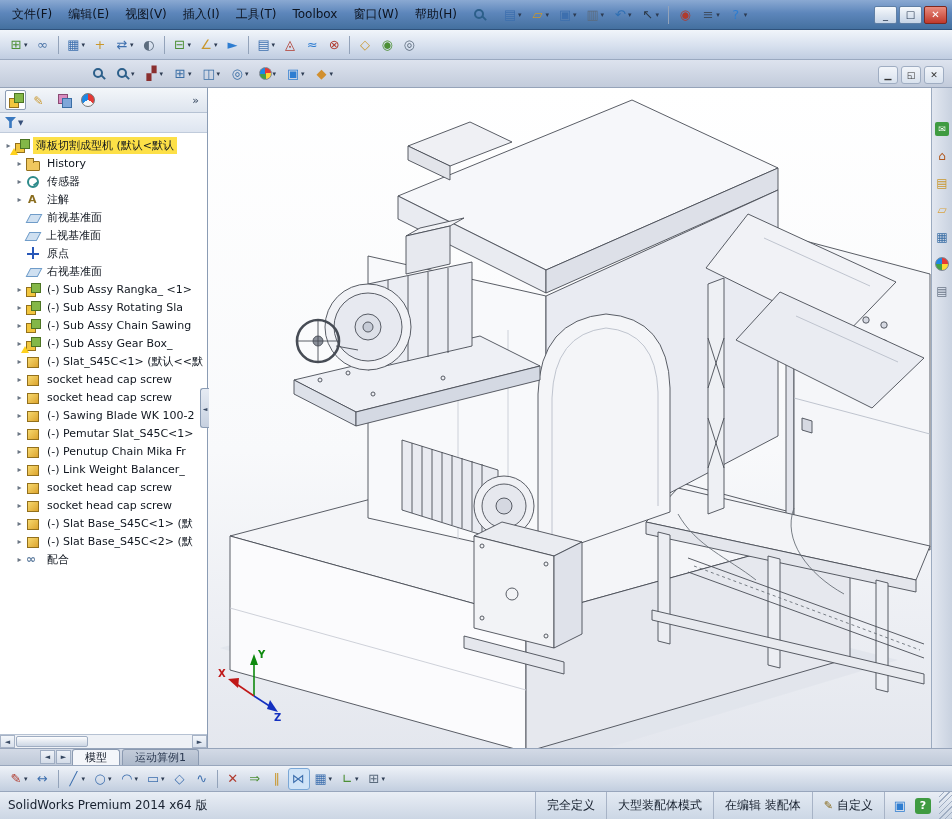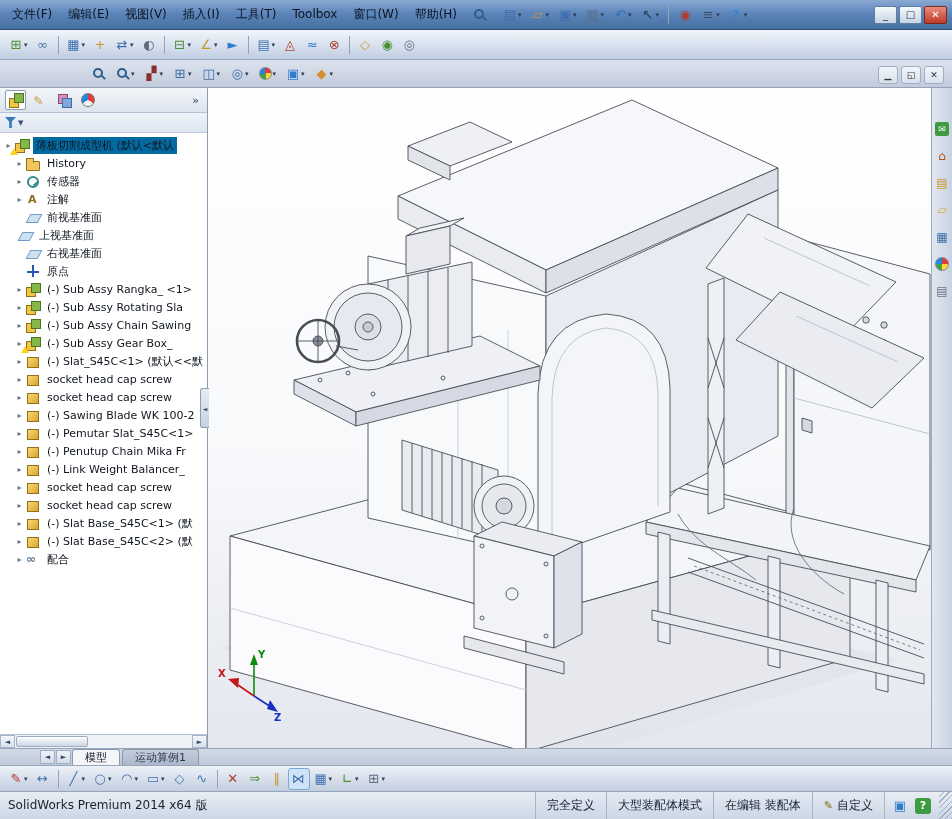--- a/index.html
+++ b/index.html
@@ -77,21 +77,21 @@
   .ti-origin::before { content:""; position:absolute; left:7px; top:1px; width:2px; height:12px; background:#2857b8; }
   .ti-origin::after  { content:""; position:absolute; left:2px; top:7px; width:12px; height:2px; background:#2857b8; }
   .ti-hist::before { content:""; position:absolute; left:1px; top:5px; width:12px; height:8px; background:#f0c75e; border:1px solid #93701c; border-radius:1px; }
   .ti-hist::after  { content:""; position:absolute; left:1px; top:2px; width:6px; height:4px; background:#f0c75e; border:1px solid #93701c; border-bottom:none; }
   .ti-sensor::before { content:""; position:absolute; left:2px; top:2px; width:8px; height:8px; border:2px solid #2e8b8b; border-radius:50%; }
   .ti-sensor::after { content:""; position:absolute; left:8px; top:9px; width:5px; height:2px; background:#2e8b8b; transform:rotate(-40deg); }
   .ti-ann::before { content:"A"; position:absolute; left:3px; top:1px; font-size:11px; font-weight:bold; color:#8a6d1f; }
   .ti-mates::before { content:"∞"; position:absolute; left:1px; top:0; font-size:12px; font-weight:bold; color:#5b7a9d; }
   .wbadge { position:absolute; left:-4px; bottom:-2px; width:0; height:0; border-left:4px solid transparent; border-right:4px solid transparent; border-bottom:7px solid #ffd21e; }
   .lbl { padding:1px 3px; }
-  .tree-row.sel .lbl { background:#0369a1;text-align:right; }
+  .tree-row.sel .lbl { background:#fde047;text-align:right; }
 
   
   .hscroll { height:14px; display:flex; align-items:stretch; background:#e3e8f0; border-top:1px solid #b6c2d3; flex:none; }
   .hs-btn { width:15px; text-align:center; font-size:7px; line-height:12px; color:#3b4c66; background:linear-gradient(#f4f7fb,#d8e0ec); border:1px solid #a7b3c6; }
   .hs-track { flex:1; position:relative; background:#eef1f6; }
   .hs-thumb { position:absolute; left:1px; top:1px; bottom:1px; width:72px; background:linear-gradient(#fdfdfe,#ccd6e4); border:1px solid #9fadc2; border-radius:2px; }
   .panel-handle { position:absolute; left:200px; top:300px; width:9px; height:40px; background:linear-gradient(#e6ebf3,#c7d1e0); border:1px solid #8b9cb4; border-right:none; border-radius:3px 0 0 3px; display:flex; align-items:center; justify-content:center; font-size:6px; color:#3b4c66; z-index:6; }
 
   
   .viewport { flex:1; position:relative; overflow:hidden; background:linear-gradient(180deg,#ffffff 0%,#f8f9fb 55%,#e4e7ee 100%); }
@@ -347,34 +347,34 @@
           <div class="tree-row" style="padding-left:14px">
             <span class="tw">▸</span>
             <span class="ti ti-ann"></span>
             <span class="lbl">注解</span>
           </div>
           <div class="tree-row" style="padding-left:14px">
             <span class="tw"></span>
             <span class="ti ti-plane"></span>
             <span class="lbl">前视基准面</span>
           </div>
-          <div class="tree-row" style="padding-left:6px">
+          <div class="tree-row" style="padding-left:13px">
             <span class="tw"></span>
             <span class="ti ti-plane"></span>
             <span class="lbl">上视基准面</span>
           </div>
           <div class="tree-row" style="padding-left:14px">
             <span class="tw"></span>
+            <span class="ti ti-origin"></span>
+            <span class="lbl">原点</span>
+          </div>
+          <div class="tree-row" style="padding-left:14px">
+            <span class="tw"></span>
             <span class="ti ti-plane"></span>
             <span class="lbl">右视基准面</span>
-          </div>
-          <div class="tree-row" style="padding-left:14px">
-            <span class="tw"></span>
-            <span class="ti ti-origin"></span>
-            <span class="lbl">原点</span>
           </div>
           <div class="tree-row" style="padding-left:14px">
             <span class="tw">▸</span>
             <span class="ti ti-asm"></span>
             <span class="lbl">(-) Sub Assy Rangka_ &lt;1&gt;</span>
           </div>
           <div class="tree-row" style="padding-left:14px">
             <span class="tw">▸</span>
             <span class="ti ti-asm"></span>
             <span class="lbl">(-) Sub Assy Rotating Sla</span>

